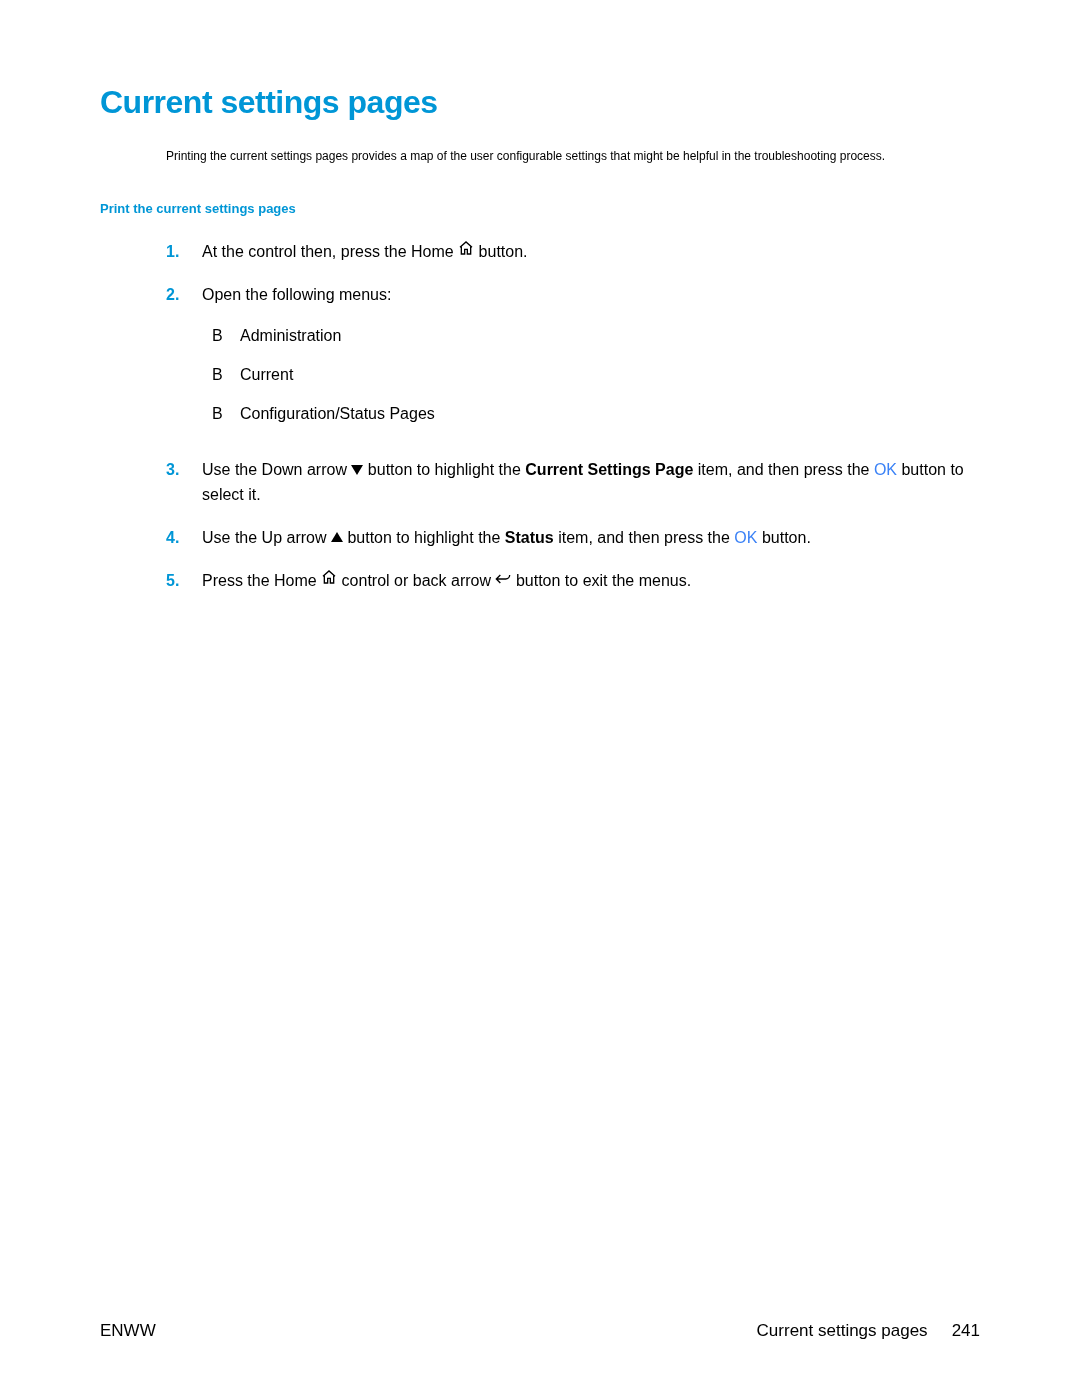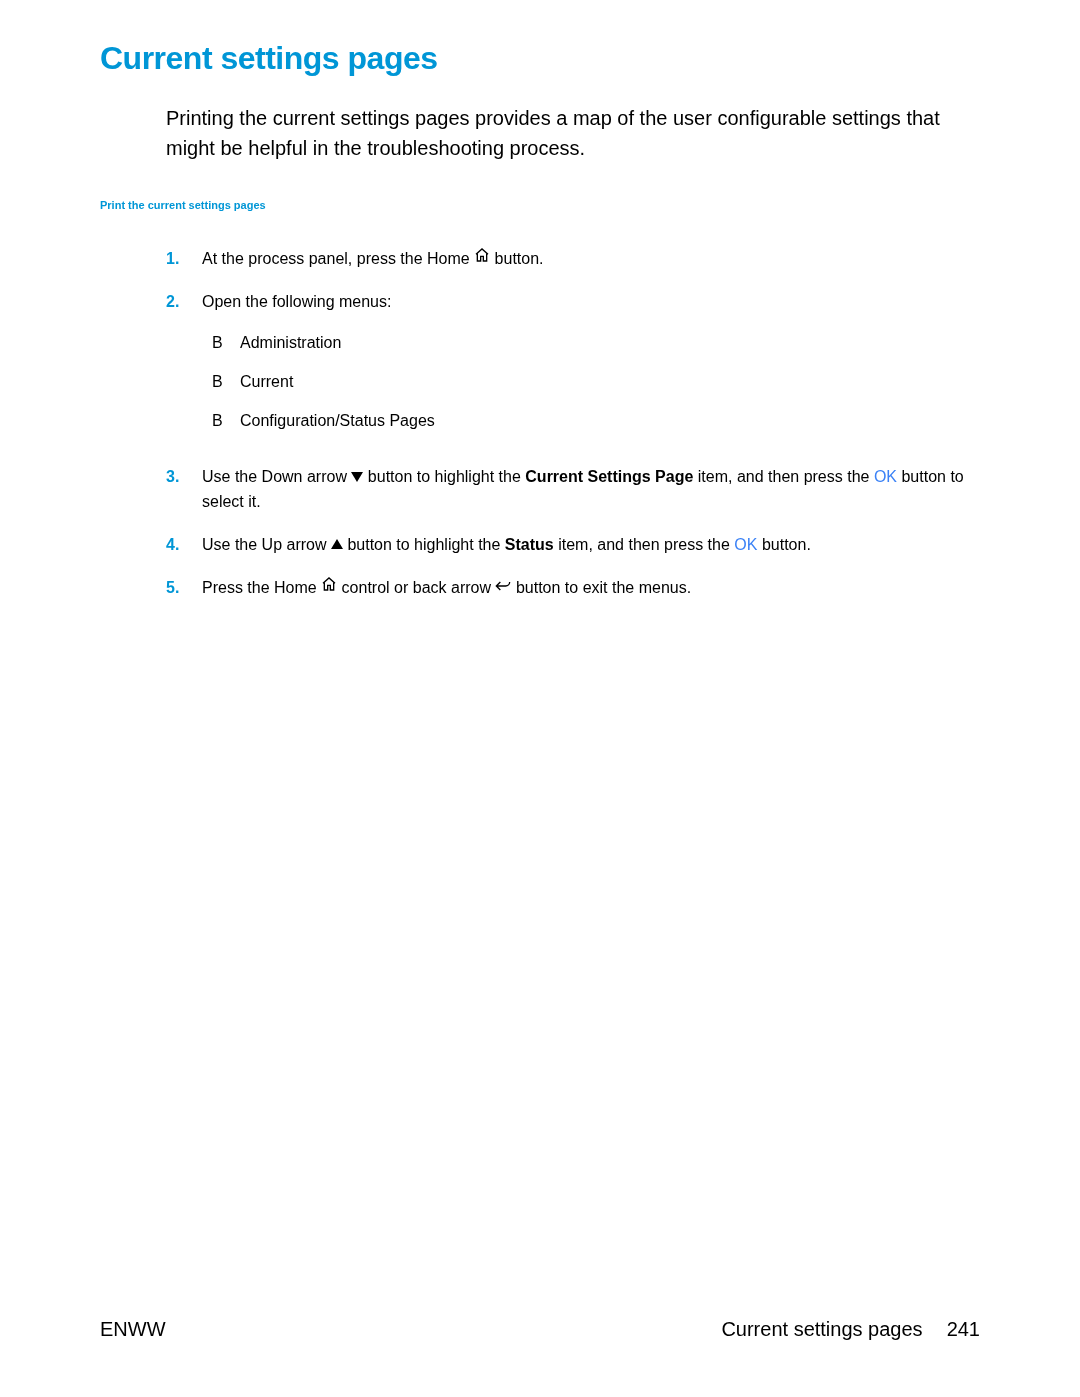--- a/index.html
+++ b/index.html
@@ -5,42 +5,42 @@
     * { margin: 0; padding: 0; box-sizing: border-box; }
     body {
       font-family: Arial, Helvetica, sans-serif;
       background: #fff;
       width: 1080px;
       height: 1397px;
       position: relative;
       color: #000;
     }
     .page {
-      padding: 40px 100px 60px 100px;
+      padding: 84px 100px 60px 100px;
       height: 100%;
       position: relative;
     }
     h1.title {
       color: #0096d6;
       font-size: 32px;
       font-weight: bold;
       margin-bottom: 26px;
       letter-spacing: -0.5px;
     }
     .intro {
       margin-left: 66px;
-      font-size: 20px;
+      font-size: 12px;
       line-height: 1.5;
       margin-bottom: 36px;
     }
     h2.subheading {
       color: #0096d6;
-      font-size: 11px;
+      font-size: 13px;
       font-weight: bold;
-      margin-bottom: 36px;
+      margin-bottom: 24px;
     }
     ol.steps {
       list-style: none;
       margin-left: 66px;
     }
     ol.steps > li {
       display: flex;
       margin-bottom: 18px;
       font-size: 16px;
       line-height: 1.55;
@@ -96,42 +96,42 @@
       position: relative; top: -2px;
     }
     .back-icon svg { width: 16px; height: 12px; }
     .footer {
       position: absolute;
       bottom: 56px;
       left: 100px;
       right: 100px;
       display: flex;
       justify-content: space-between;
-      font-size: 20px;
+      font-size: 17px;
     }
     .footer-right { display: flex; gap: 24px; }
     .page-num { }
   </style>
 </head>
 <body>
 
 <div class="page">
 
   <h1 class="title">Current settings pages</h1>
 
   <p class="intro">Printing the current settings pages provides a map of the user configurable settings that might be helpful in the troubleshooting process.</p>
 
   <h2 class="subheading">Print the current settings pages</h2>
 
   <ol class="steps">
 
     <li>
       <span class="step-num">1.</span>
       <span class="step-body">
-        <span>At the process panel, press the Home </span>
+        <span>At the control then, press the Home </span>
         <span class="icon home-icon">
           <svg viewBox="0 0 24 24">
               <path fill="none" stroke="#000" stroke-width="2" d="M3 11 L12 3 L21 11 M5 10 V21 H10 V14 H14 V21 H19 V10"></path>
             </svg>
         </span>
         <span> button.</span>
       </span>
     </li>
 
     <li>

